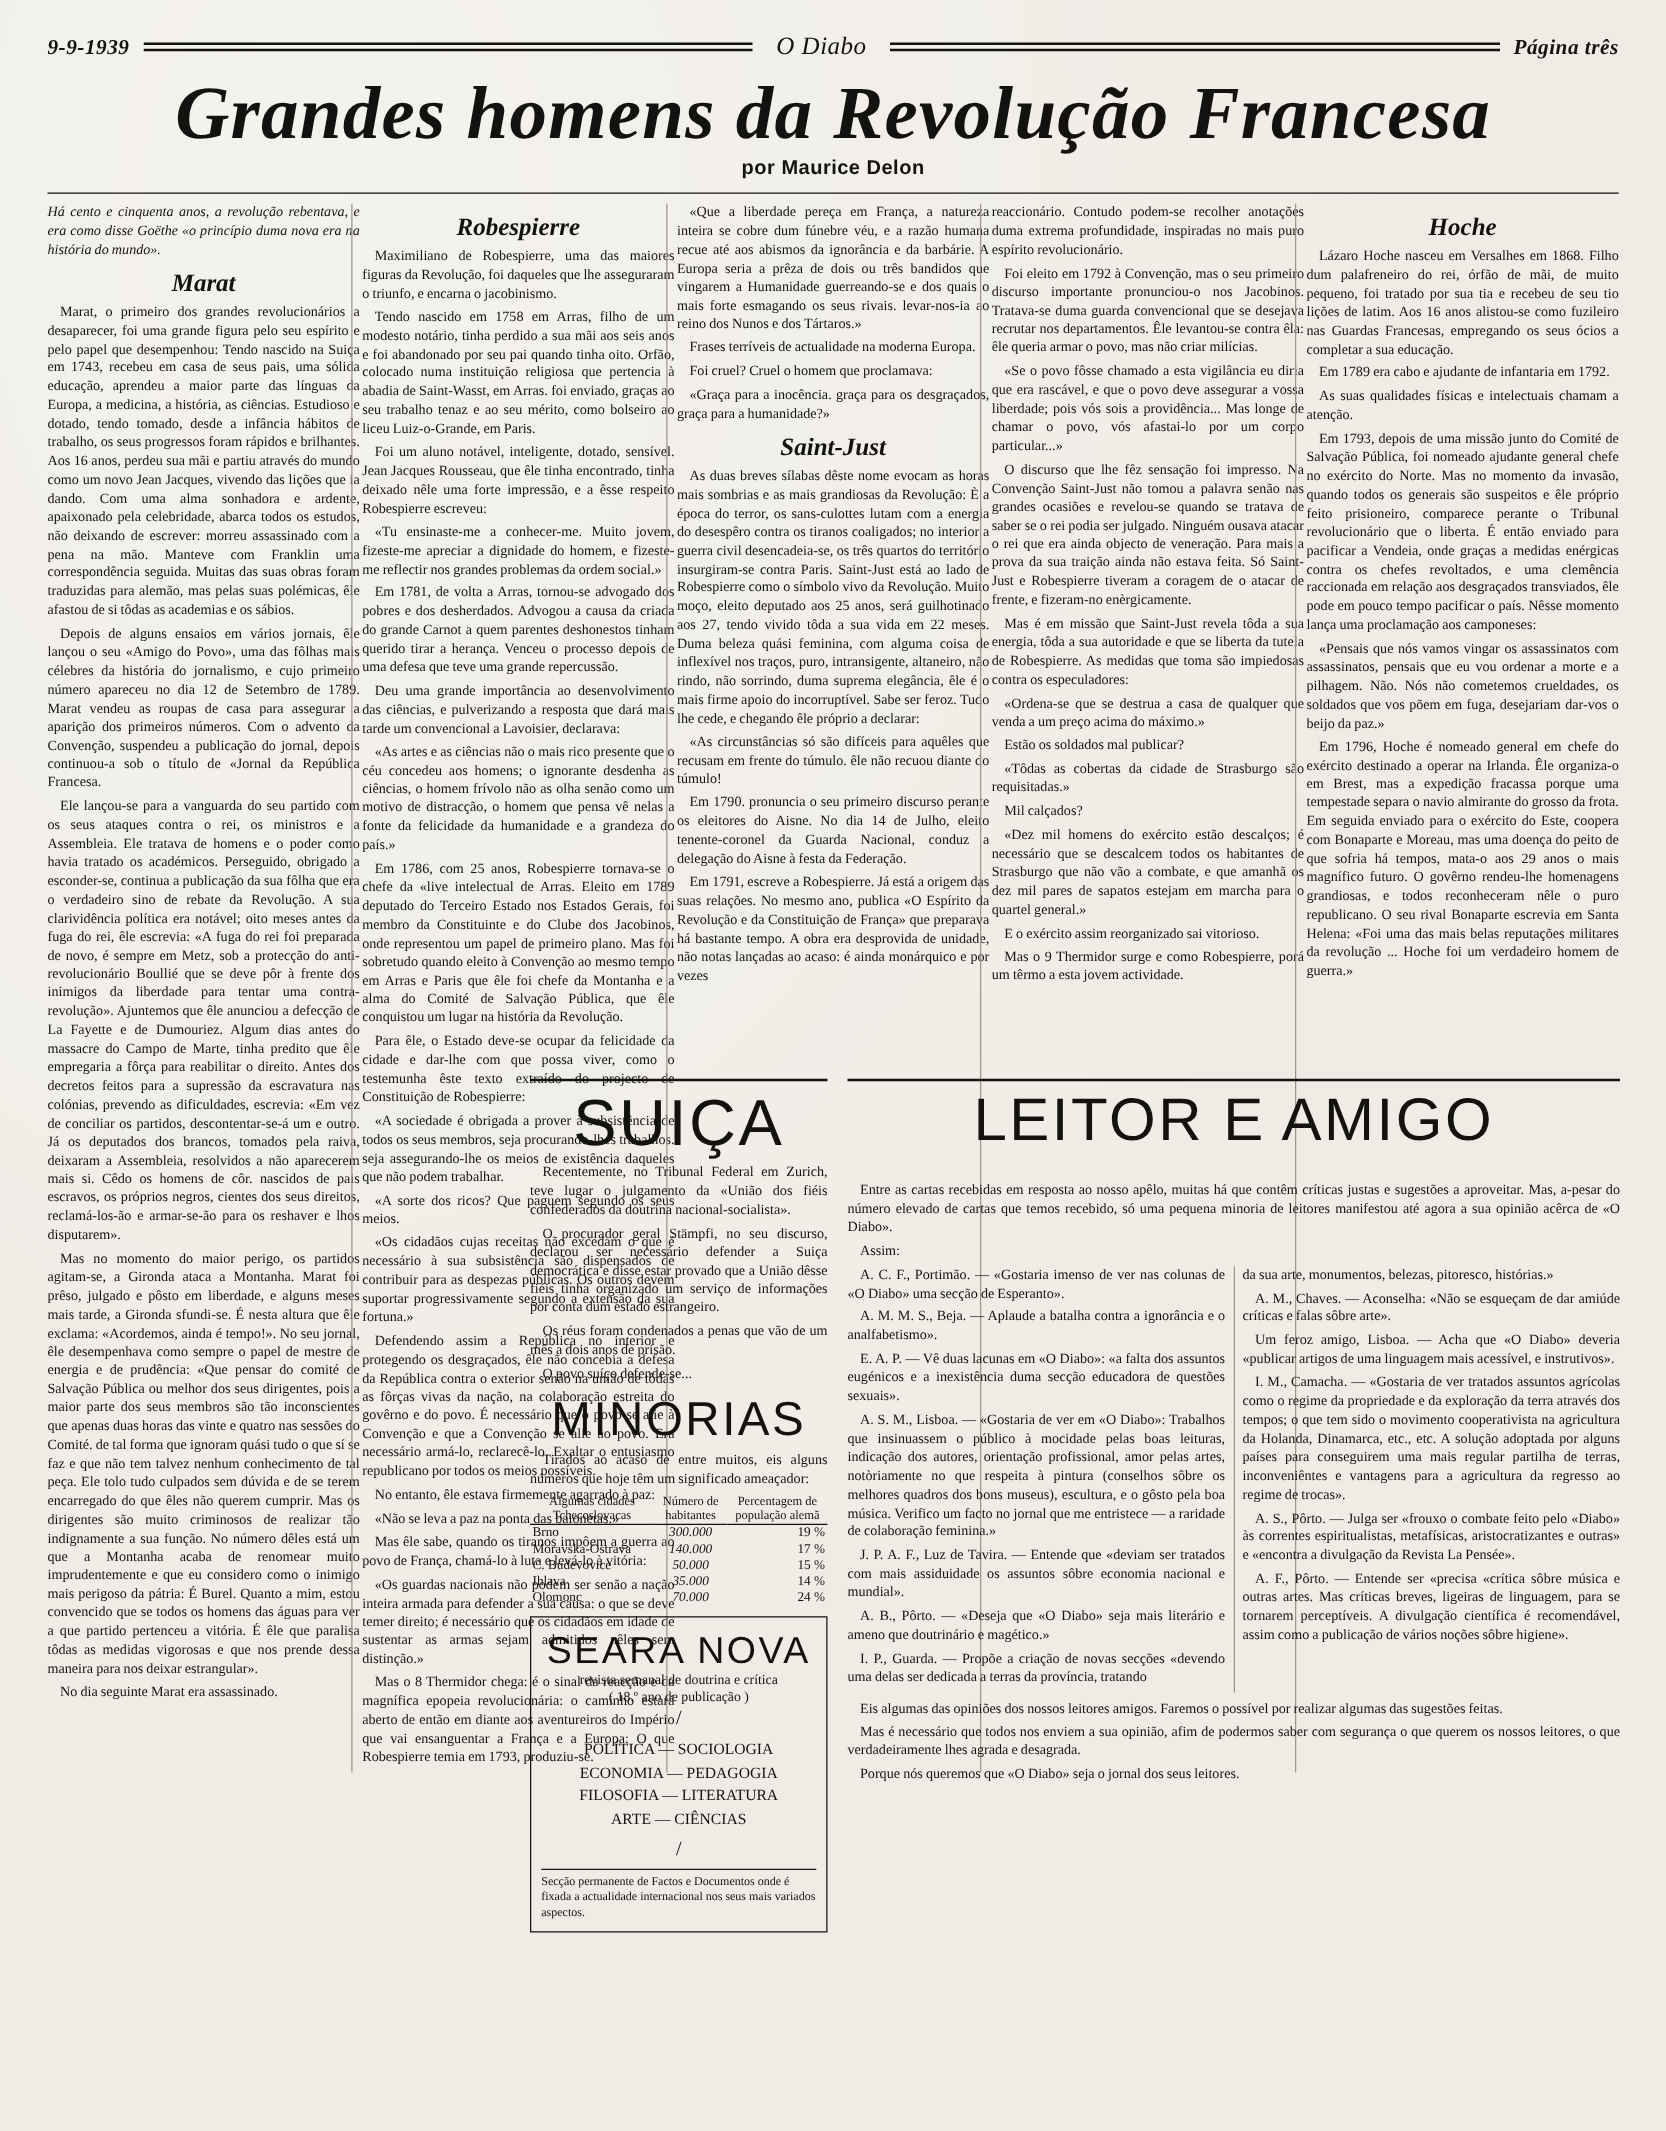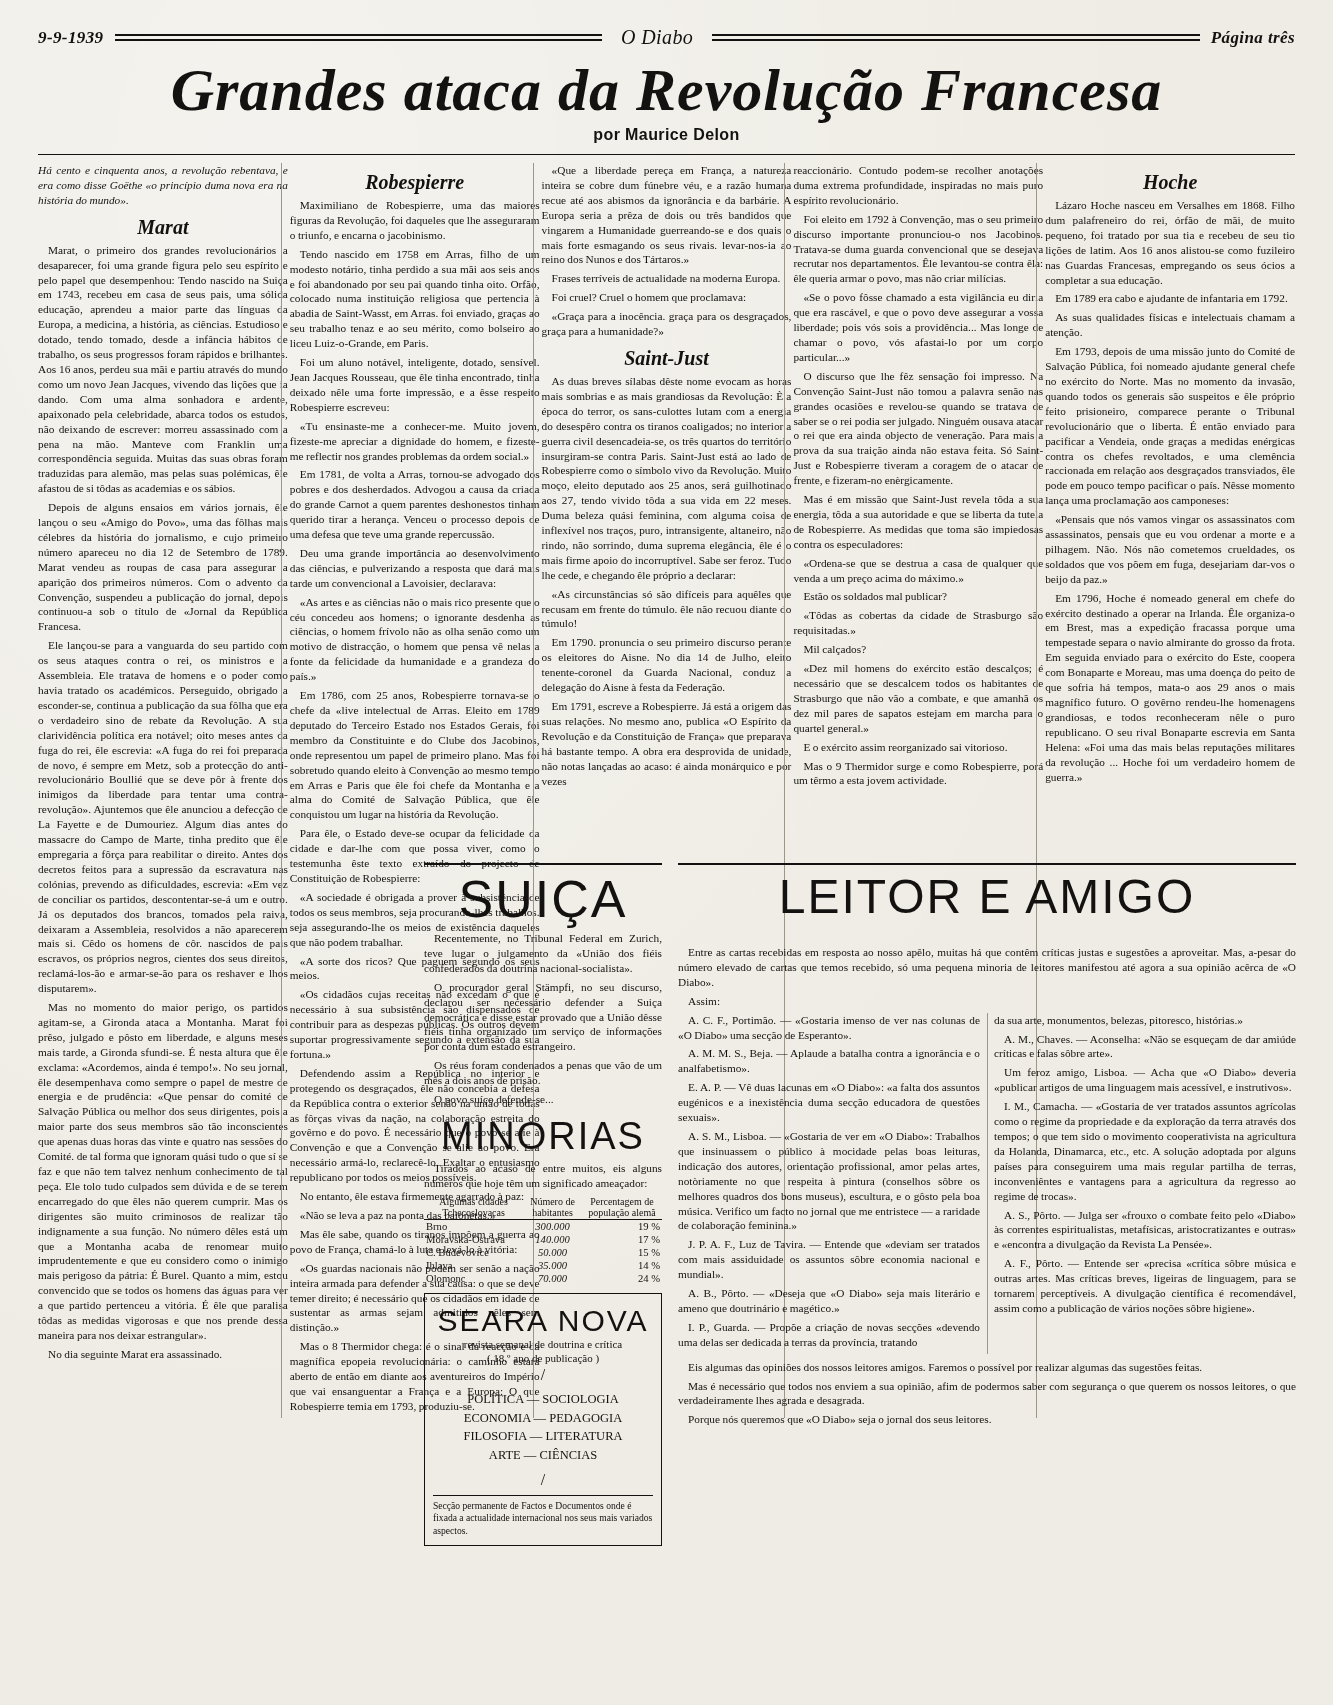--- a/index.html
+++ b/index.html
@@ -164,21 +164,21 @@
  <div class="inner">
 
   <div class="masthead">
     <div class="mh-date">9-9-1939</div>
     <div class="mh-rule"></div>
     <div class="mh-title">O Diabo</div>
     <div class="mh-rule"></div>
     <div class="mh-page">Página três</div>
   </div>
 
-  <div class="headline">Grandes ataca da Revolução Francesa</div>
+  <div class="headline">Grandes homens da Revolução Francesa</div>
   <div class="byline">por Maurice Delon</div>
   <hr class="hr-thin">
 
   <div class="cols">
 
     <div class="col">
       <p class="noind" style="font-style:italic">Há cento e cinquenta anos, a revolução rebentava, e era como disse Goëthe «o princípio duma nova era na história do mundo».</p>
       <div class="sub-head">Marat</div>
       <p>Marat, o primeiro dos grandes revolucionários a desaparecer, foi uma grande figura pelo seu espírito e pelo papel que desempenhou: Tendo nascido na Suiça em 1743, recebeu em casa de seus pais, uma sólida educação, aprendeu a maior parte das línguas da Europa, a medicina, a história, as ciências. Estudioso e dotado, tendo tomado, desde a infância hábitos de trabalho, os seus progressos foram rápidos e brilhantes. Aos 16 anos, perdeu sua mãi e partiu através do mundo como um novo Jean Jacques, vivendo das lições que ia dando. Com uma alma sonhadora e ardente, apaixonado pela celebridade, abarca todos os estudos, não deixando de escrever: morreu assassinado com a pena na mão. Manteve com Franklin uma correspondência seguida. Muitas das suas obras foram traduzidas para alemão, mas pelas suas polémicas, êle afastou de si tôdas as academias e os sábios.</p>
       <p>Depois de alguns ensaios em vários jornais, êle lançou o seu «Amigo do Povo», uma das fôlhas mais célebres da história do jornalismo, e cujo primeiro número apareceu no dia 12 de Setembro de 1789. Marat vendeu as roupas de casa para assegurar a aparição dos primeiros números. Com o advento da Convenção, suspendeu a publicação do jornal, depois continuou-a sob o título de «Jornal da República Francesa.</p>

